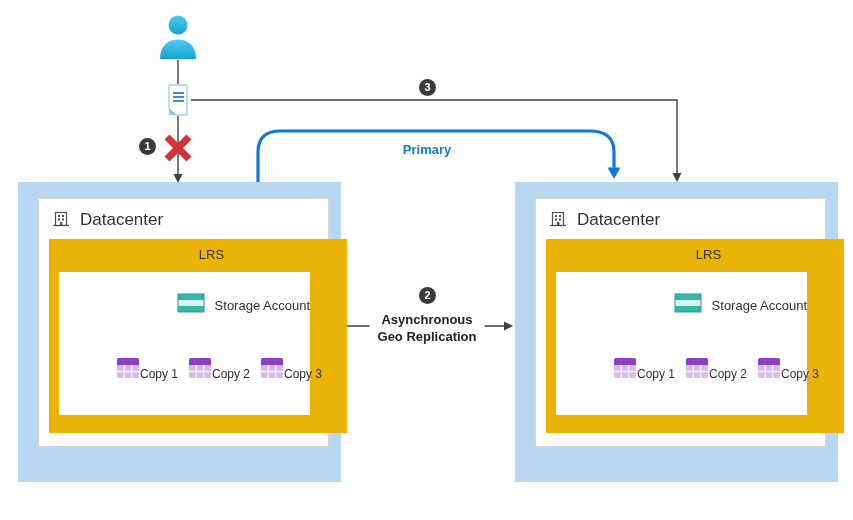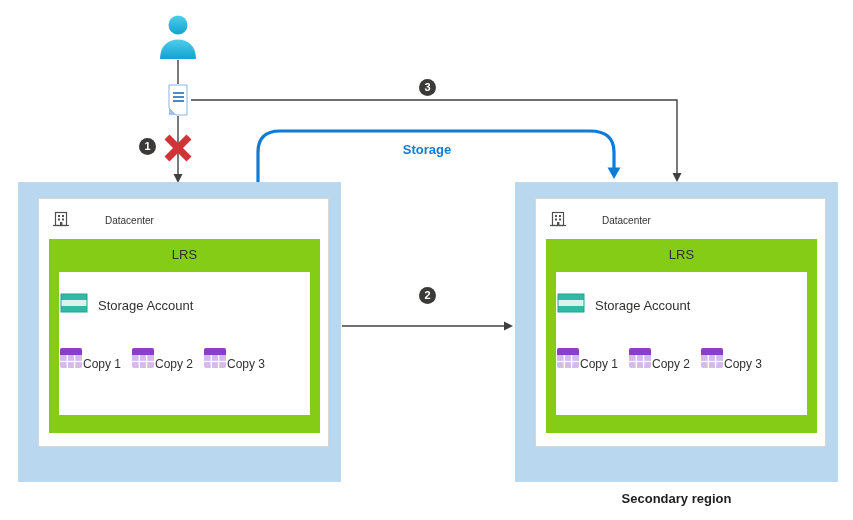--- a/index.html
+++ b/index.html
@@ -43,31 +43,32 @@
   }
   .region-primary{left:18px;}
   .region-secondary{left:515px;}
   .datacenter{
     position:absolute;left:20px;top:16px;width:291px;height:249px;
     background:#ffffff;border:1px solid #d6d6d6;box-sizing:border-box;
   }
   .dc-header{
     position:absolute;left:12px;top:9px;display:flex;align-items:center;gap:9px;
   }
-  .dc-label{font-size:10px;color:#323130;margin-left:25px;}
+  .dc-label{font-size:17px;color:#323130;}
   .lrs{
     position:absolute;left:10px;top:40px;width:271px;height:194px;
-    background:#84cc16;
+    background:#eab308;
+    padding-left:27px;
   }
   .lrs-label{
     text-align:center;font-size:13px;color:#323130;padding-top:8px;
   }
   .inner-box{
     position:absolute;left:10px;top:33px;width:251px;height:143px;
-    background:#ffffff;display:flex;flex-direction:column;align-items:flex-start;
+    background:#ffffff;display:flex;flex-direction:column;align-items:flex-end;gap:10px;
   }
   .storage-row{
     margin-top:19px;display:flex;align-items:center;gap:9px;
   }
   .storage-label{font-size:13px;color:#323130;}
   .copies-row{
     margin-top:27px;display:flex;gap:22px;
   }
   .copy-item{display:flex;flex-direction:row;align-items:center;width:50px;}
   .copy-label{font-size:12px;color:#323130;margin-top:7px;white-space:nowrap;}
@@ -128,22 +129,26 @@
     <svg width="32" height="32" viewBox="0 0 32 32">
       <line x1="5" y1="5" x2="27" y2="27" stroke="#d13438" stroke-width="7"></line>
       <line x1="27" y1="5" x2="5" y2="27" stroke="#d13438" stroke-width="7"></line>
     </svg>
   </div>
 
   <div class="badge badge-1">1</div>
   <div class="badge badge-2">2</div>
   <div class="badge badge-3">3</div>
 
-  <div class="failover-label">Storage</div>
-
+  <div class="failover-label">Primary</div>
+
+  <div class="replication-label">
+    <div>Asynchronous</div>
+    <div>Geo Replication</div>
+  </div>
 
   <div class="region region-primary">
     <div class="datacenter">
       <div class="dc-header">
         <span>
           <svg width="20" height="20" viewBox="0 0 20 20">
             <rect x="4.5" y="4.5" width="11" height="13" fill="none" stroke="#4f4f4f" stroke-width="1.2"></rect>
             <line x1="2" y1="17.5" x2="18" y2="17.5" stroke="#4f4f4f" stroke-width="1.2"></line>
             <rect x="7" y="7" width="2" height="2" fill="#4f4f4f"></rect>
             <rect x="11" y="7" width="2" height="2" fill="#4f4f4f"></rect>
@@ -277,15 +282,14 @@
                 </svg>
               </span>
               <span class="copy-label">Copy 3</span>
             </div>
           </div>
         </div>
       </div>
     </div>
   </div>
 
-  <div class="region-caption caption-secondary">Secondary region</div>
 
 </div>
 
 </body></html>

